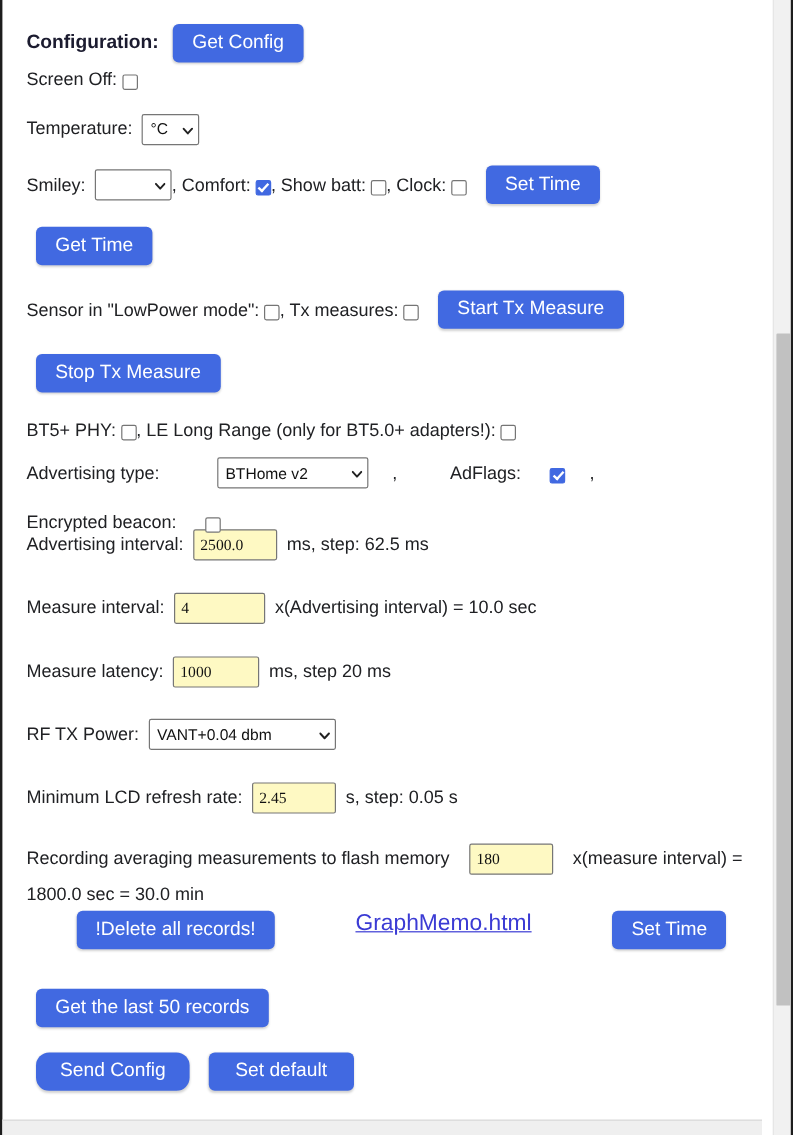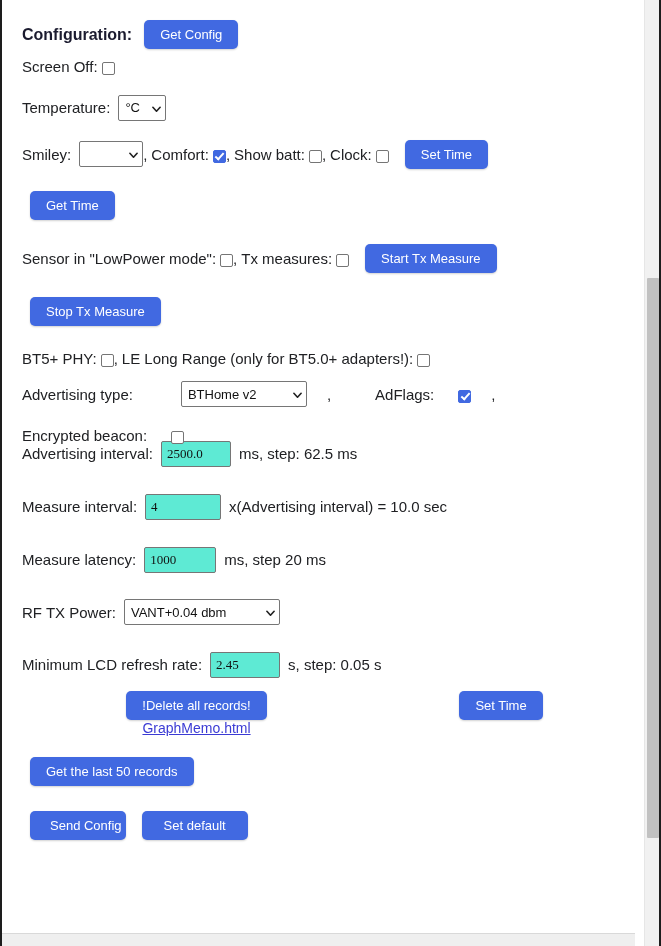--- a/index.html
+++ b/index.html
@@ -91,21 +91,21 @@
   }
 
   
   .btn {
     display: inline-block;
     background: #4169e1;
     color: #ffffff;
     border: none;
     border-radius: 5px;
     font-family: "Liberation Sans", sans-serif;
-    font-size: 13px;
+    font-size: 16px;
     padding: 8px 16px;
     cursor: pointer;
     line-height: 1;
     box-shadow: 0 1px 2px rgba(0,0,0,0.18);
     white-space: nowrap;
   }
 
   
   .cb {
     -webkit-appearance: none;
@@ -174,37 +174,37 @@
   #select-advtype { width: 126px; }
   #select-rftx { width: 156px; }
 
   
   .txt {
     font-family: "Liberation Serif", serif;
     font-size: 13px;
     color: #111111;
     border: 1px solid #767676;
     border-radius: 2px;
-    background: #5eead4;
+    background: #fef9c3;
     padding: 3px 5px;
     height: 26px;
     box-sizing: border-box;
     outline: none;
   }
   #input-adv-interval { width: 70px; }
   #input-measure-interval { width: 76px; }
   #input-connect-latency { width: 72px; }
   #input-lcd-refresh { width: 70px; }
   #input-recording { width: 70px; }
 
   
   .lnk {
     color: #3b3bd4;
     text-decoration: underline;
-    font-size: 14px;
+    font-size: 19px;
     cursor: pointer;
     white-space: nowrap;
   }
 
   .sp4  { display:inline-block; width: 4px; }
   .sp8  { display:inline-block; width: 8px; }
   .sp12 { display:inline-block; width: 12px; }
 </style>
 </head>
 <body>
@@ -353,36 +353,44 @@
   </div>
 
   <div class="row" style="height:53px;">
     <span class="lbl">Minimum LCD refresh rate:</span>
     <span class="sp8"></span>
     <input type="text" class="txt" id="input-lcd-refresh" value="2.45" style="">
     <span class="sp8"></span>
     <span class="lbl">s, step: 0.05 s</span>
   </div>
 
+  <div class="row-wrap" style="padding-top:12px; line-height:26px;">
+    <span class="lbl">Recording averaging measurements to flash memory</span>
+    <span class="sp8"></span>
+    <input type="text" class="txt" id="input-recording" value="180" style="">
+    <span class="sp8"></span>
+    <span class="lbl">x(measure interval) =</span>
+    <span style="display:block; padding-top:4px;">1800.0 sec = 30.0 min</span>
+  </div>
 
   <div class="row" style="height:52px; padding-left:8px; box-sizing:border-box;flex-direction:column;">
     <button class="btn" id="btn-delete-records">!Delete all records!</button>
     <span class="sp12"></span>
       <span class="sp8"></span>
     <a class="lnk" id="link-graphmemo">GraphMemo.html</a>
     <span class="sp12"></span>
     <button class="btn" id="btn-set-time-2">Set Time</button>
   </div>
 
   <div class="row" style="height:57px; padding-left:8px; box-sizing:border-box;">
     <button class="btn" id="btn-get-records">Get the last 50 records</button>
   </div>
 
   <div class="row" style="height:50px; padding-left:8px; box-sizing:border-box;">
-    <button class="btn" id="btn-send-config" style="padding-left:20px; padding-right:4px;">Send Config</button>
+    <button class="btn" id="btn-send-config" style="padding-left:20px; padding-right:20px;border-radius:11px;">Send Config</button>
     <span class="sp12"></span>
       <span class="sp4"></span>
     <button class="btn" id="btn-set-default" style="padding-left:22px; padding-right:22px;">Set default</button>
   </div>
 
 </div>
 
 <div id="frame-bottom-strip"></div>
 
 <div id="scrollbar">

